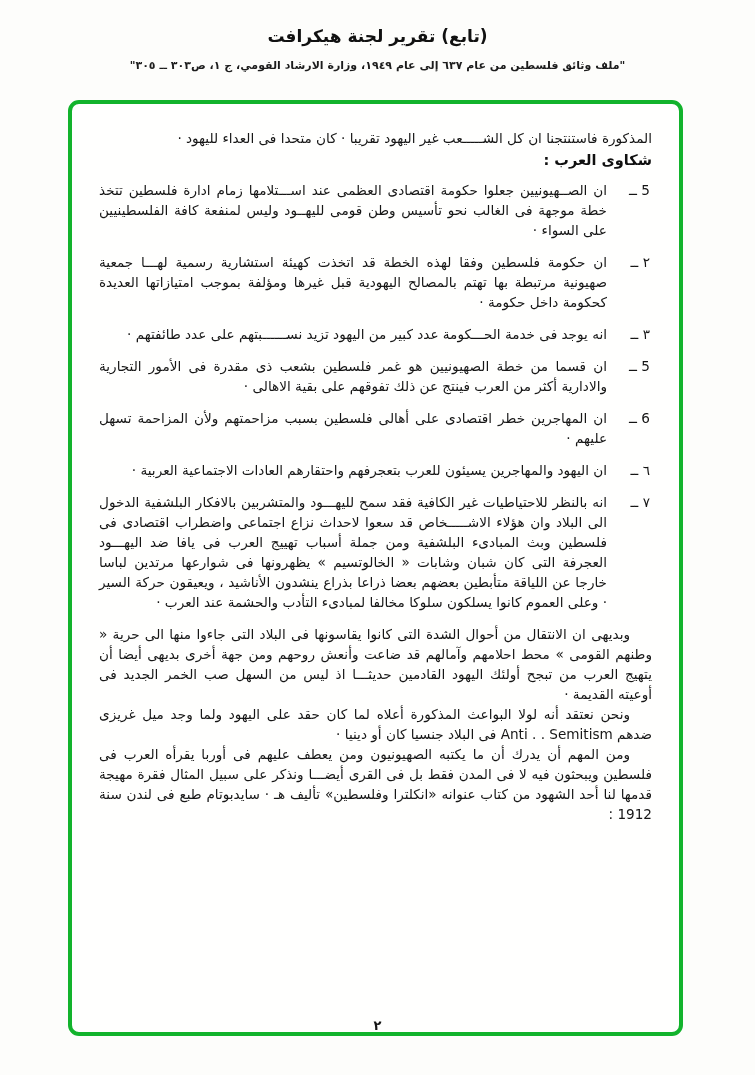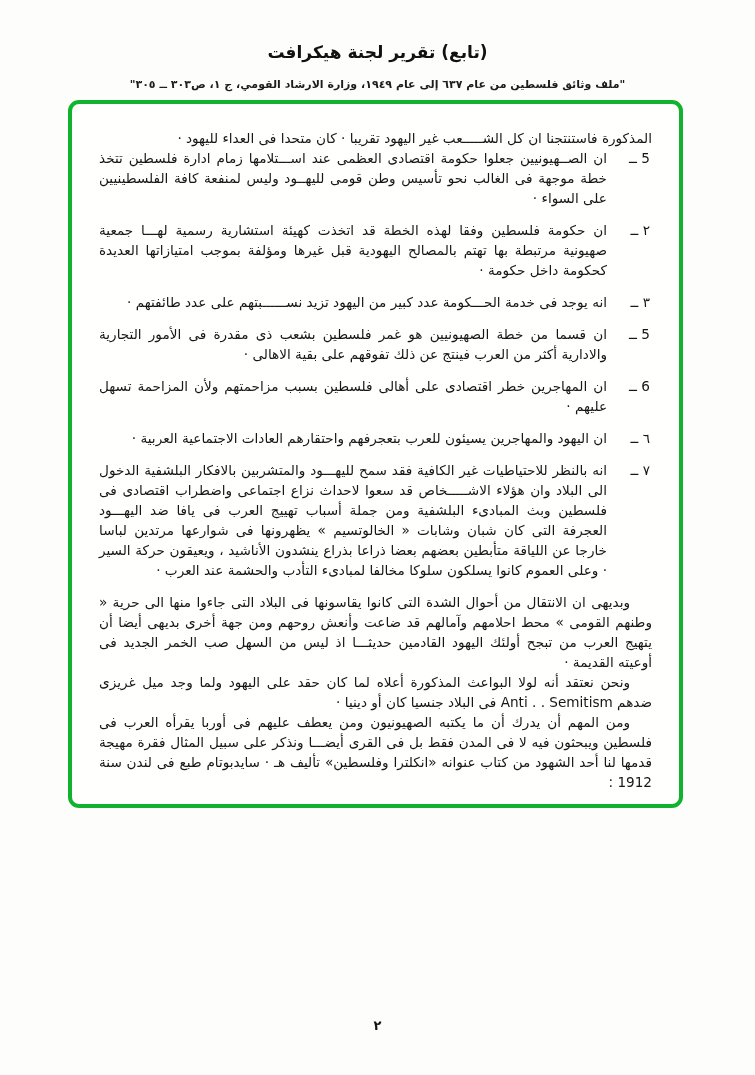--- a/index.html
+++ b/index.html
@@ -8,28 +8,28 @@
     background:#fdfdfb;
     font-family:"DejaVu Sans",sans-serif;
     color:#161616;
     overflow:hidden;
   }
   .page-header{
     position:absolute;top:0;left:0;width:755px;text-align:center;
     padding-top:26px;
   }
   .doc-title{
-    margin:16px;font-size:17px;font-weight:bold;color:#111;
+    margin:0;font-size:17px;font-weight:bold;color:#111;
   }
   .doc-source{
     margin-top:13px;font-size:11px;font-weight:bold;color:#1c1c1c;
   }
   .frame{
     position:absolute;top:100px;left:68px;box-sizing:border-box;
-    width:615px;height:708px;
+    width:615px;height:936px;
     border:4px solid #12b32c;border-radius:11px;
     padding:24px 27px 10px 27px;
     background:#fffffe;
     direction:rtl;
     overflow:hidden;
   }
   .frame p{margin:0;font-size:13.6px;line-height:20px;text-align:justify;}
   .p-cont{margin-bottom:16px;}
   .section-heading{
     font-size:14.5px;font-weight:bold;margin:4px 0 12px 0;color:#101010;
@@ -50,20 +50,21 @@
 <body>
 
 <header class="page-header">
   <h1 class="doc-title">(تابع) تقرير لجنة هيكرافت</h1>
   <div class="doc-source">"ملف وثائق فلسطين من عام ٦٣٧ إلى عام ١٩٤٩، وزارة الارشاد القومي، ج ١، ص٣٠٣ ــ ٣٠٥"</div>
 </header>
 
 <main class="frame">
   <p class="p-cont">المذكورة فاستنتجنا ان كل الشـــــعب غير اليهود تقريبا · كان متحدا فى العداء لليهود ·</p>
 
+  <h2 class="section-heading">شكاوى العرب :</h2>
 
 
   <div class="item">
     <span class="num">5 ــ</span>
     <p>ان الصــهيونيين جعلوا حكومة اقتصادى العظمى عند اســـتلامها زمام ادارة فلسطين تتخذ خطة موجهة فى الغالب نحو تأسيس وطن قومى لليهــود وليس لمنفعة كافة الفلسطينيين على السواء ·</p>
   </div>
   <div class="item">
     <span class="num">٢ ــ</span>
     <p>ان حكومة فلسطين وفقا لهذه الخطة قد اتخذت كهيئة استشارية رسمية لهـــا جمعية صهيونية مرتبطة بها تهتم بالمصالح اليهودية قبل غيرها ومؤلفة بموجب امتيازاتها العديدة كحكومة داخل حكومة ·</p>
   </div>

